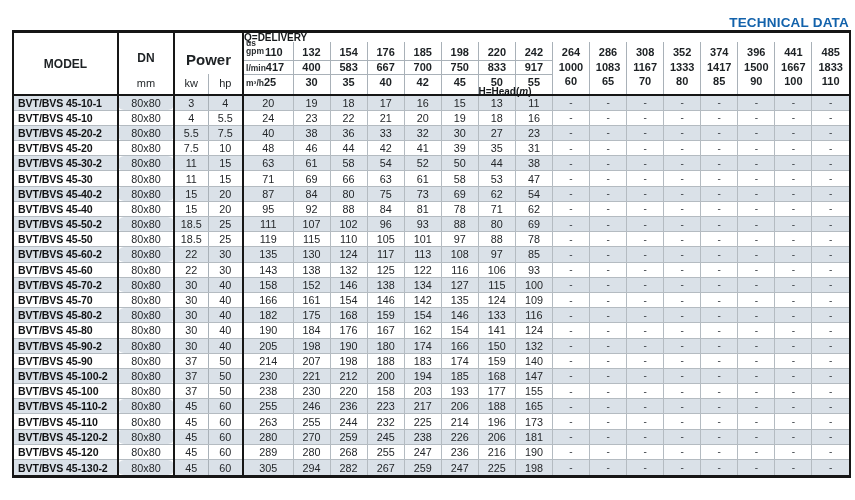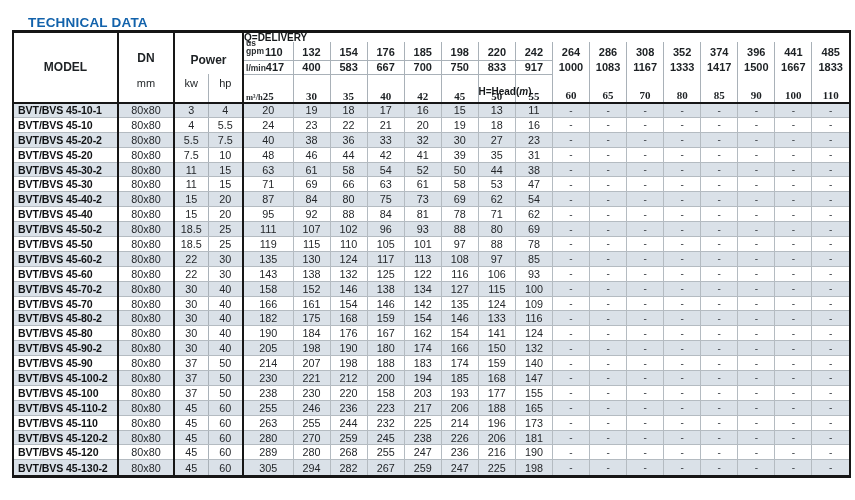--- a/index.html
+++ b/index.html
@@ -12,76 +12,76 @@
   html,body{margin:0;padding:0;background:#ffffff;}
   body{
     position:relative;width:855px;height:500px;overflow:hidden;
     font-family:"Liberation Sans",sans-serif;
     -webkit-font-smoothing:antialiased;
   }
   
   .topbar{
     position:absolute;top:0;left:0;width:855px;height:42px;
     box-sizing:border-box;display:flex;align-items:center;
-    justify-content:flex-start;padding:3px 6px 0 28px;
+    justify-content:flex-end;padding:3px 6px 0 28px;
   }
   .title{color:var(--accent);font-weight:bold;font-size:13.5px;letter-spacing:.2px;}
   .rightinfo{display:flex;gap:24px;color:var(--accent);font-weight:bold;font-size:13px;}
   
   .twrap{
     position:absolute;left:12px;top:30px;width:839px;height:448px;
     box-sizing:border-box;background:#fff;
     border:2px solid var(--frame);border-top-width:3px;border-bottom-width:3px;
   }
   table{border-collapse:collapse;table-layout:fixed;width:835px;height:442px;}
   th,td{padding:0;margin:0;white-space:nowrap;overflow:hidden;}
   thead th{overflow:visible;font-weight:bold;color:#1d2124;}
   .hr1{height:9px;}
   .hr2{height:18px;margin-top:35px;}
   .hr3{height:14px;}
   .hr4{height:21px;}
   
   .model-h{font-size:12px;vertical-align:middle;border-bottom:2px solid var(--frame);}
   .dn-h{border-left:2px solid var(--frame);font-size:12px;vertical-align:middle;padding-top:8px;}
-  .power-h{border-left:2px solid var(--frame);font-size:12px;vertical-align:middle;padding-top:12px;}
+  .power-h{border-left:2px solid var(--frame);font-size:15px;vertical-align:middle;padding-top:12px;}
   .mm-h{border-left:2px solid var(--frame);font-weight:normal;font-size:11px;vertical-align:top;padding-top:3px;}
   .kw-h{border-left:2px solid var(--frame);font-weight:normal;font-size:11px;vertical-align:top;padding-top:3px;}
   .hp-h{border-left:1px solid var(--grid);font-weight:normal;font-size:11px;vertical-align:top;padding-top:3px;}
   .mm-h,.kw-h,.hp-h{text-align:center;}
   .model-h,.dn-h,.power-h{text-align:center;}
   .hr4 th{border-bottom:2px solid var(--frame);}
   
   .qdel{
     border-left:2px solid var(--frame);font-size:10px;line-height:9px;
     text-align:left;vertical-align:bottom;padding-right:46px;color:#15181a;
   }
   
   th.q{border-left:1px solid var(--grid);font-size:11px;text-align:center;}
   th.q0{border-left:2px solid var(--frame);text-align:left;padding-left:2px;}
   th.bl{border-bottom:1px solid var(--grid);}
   .hr2 th.q{vertical-align:bottom;padding-bottom:2px;}
   .hr3 th.q{vertical-align:middle;}
-  .hr4 th.q{vertical-align:top;padding-top:15px;font-family:Liberation Serif, serif;}
+  .hr4 th.q{vertical-align:top;padding-top:1px;}
   .unit2{display:inline-block;font-size:8.5px;line-height:7.5px;font-weight:bold;
          color:#2a2e31;position:relative;top:-2px;margin-right:1px;}
   .unit1{font-size:8.5px;font-weight:bold;color:#2a2e31;}
   .hval{font-weight:bold;font-size:11px;}
   
   .head-label{
     position:absolute;top:54px;left:491px;transform:translateX(-50%);
     font-size:10px;font-weight:bold;color:#15181a;line-height:10px;
   }
   .head-label .it{font-style:italic;}
   
   tbody tr{height:14px;margin-left:43px;}
   tbody tr.alt td{background:var(--shade);}
   td{font-size:10.8px;color:#24272a;text-align:center;border-bottom:1px solid var(--grid-light);}
   tbody tr:last-child td{border-bottom:none;}
   td.model{text-align:left;font-weight:bold;padding-left:4px;font-size:10.6px;color:#101214;letter-spacing:-0.1px;}
-  td.dn{border-left:2px solid var(--frame);}
+  td.dn{border-left:2px solid var(--frame);border-radius:6px;}
   td.kw{border-left:2px solid var(--frame);}
   td.hp{border-left:1px solid var(--grid);}
   td.q{border-left:1px solid var(--grid-light);}
   td.q0{border-left:2px solid var(--frame);}
   td.dash{font-size:10px;color:#3f4449;}
 </style>
 </head>
 <body>
 
 <div class="topbar">

